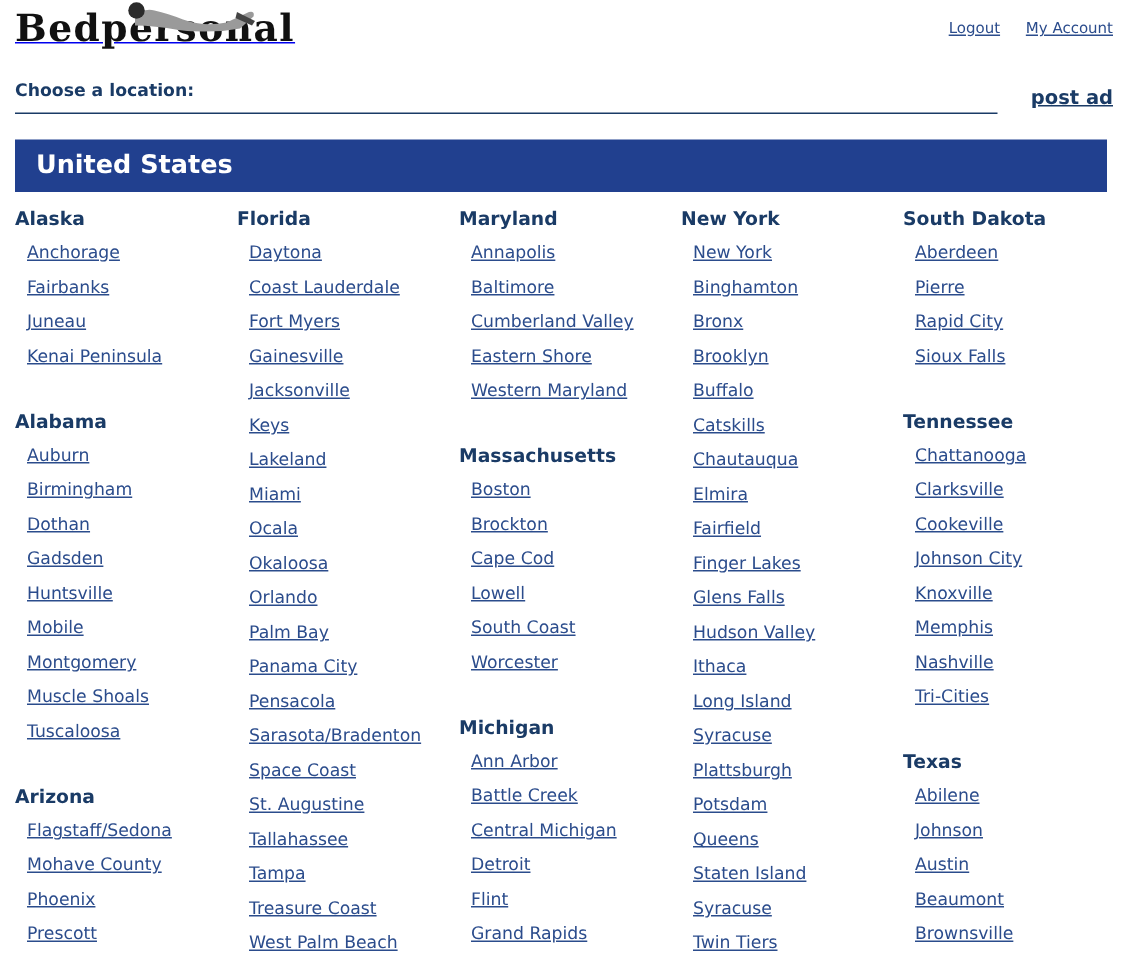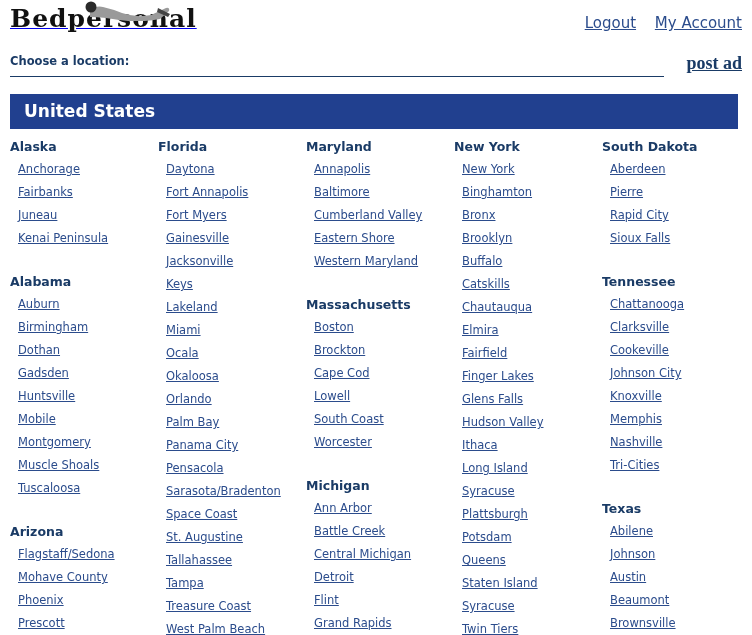--- a/index.html
+++ b/index.html
@@ -10,27 +10,27 @@
     -webkit-font-smoothing:antialiased;
   }
   
   .topbar{display:flex;justify-content:space-between;align-items:flex-start;padding:6px 10px 0 10px;}
   .logo{position:relative;display:inline-block;line-height:1;}
   .logo-text{
     font-family:"DejaVu Serif","Liberation Serif",serif;
     font-weight:bold;font-size:25px;color:#111;letter-spacing:1px;
   }
   .logo-figure{position:absolute;left:70px;top:-7px;width:95px;height:22px;pointer-events:none;}
-  .acct-links{padding-top:8px;font-size:15px;white-space:nowrap;}
+  .acct-links{padding-top:8px;font-size:10px;white-space:nowrap;}
   .acct-links a{color:var(--link);text-decoration:underline;margin-left:14px;}
   
   .locrow{display:flex;align-items:flex-end;margin:18px 10px 0 10px;}
   .locline{flex:1;border-bottom:1px solid var(--heading);padding-bottom:7px;margin-right:22px;}
   .loclabel{font-size:11.5px;font-weight:bold;color:var(--heading);}
-  .postad{font-size:18px;font-weight:bold;color:var(--heading);text-decoration:underline;padding-bottom:3px;white-space:nowrap;font-family:Liberation Serif, serif;}
+  .postad{font-size:13px;font-weight:bold;color:var(--heading);text-decoration:underline;padding-bottom:3px;white-space:nowrap;}
   
   .banner{
     margin:17px 14px 0 10px;background:var(--banner);color:#fff;
     font-size:17px;font-weight:bold;padding:7px 14px 8px 14px;border-radius:0;
   }
   
   .columns{display:flex;padding:7px 0 0 10px;}
   .col{flex:0 0 148px;width:148px;}
   .group + .group{margin-top:22px;}
   .state{font-size:12.5px;font-weight:bold;color:var(--heading);line-height:21px;margin:0;}
@@ -104,21 +104,21 @@
             <li><a href="#">Show Low</a></li>
             <li><a href="#">Sierra Vista</a></li>
           </ul>
         </div>
       </div>
       <div class="col">
         <div class="group">
           <h3 class="state">Florida</h3>
           <ul class="cities">
             <li><a href="#">Daytona</a></li>
-            <li><a href="#">Fort Annapolis</a></li>
+            <li><a href="#">Coast Lauderdale</a></li>
             <li><a href="#">Fort Myers</a></li>
             <li><a href="#">Gainesville</a></li>
             <li><a href="#">Jacksonville</a></li>
             <li><a href="#">Keys</a></li>
             <li><a href="#">Lakeland</a></li>
             <li><a href="#">Miami</a></li>
             <li><a href="#">Ocala</a></li>
             <li><a href="#">Okaloosa</a></li>
             <li><a href="#">Orlando</a></li>
             <li><a href="#">Palm Bay</a></li>

